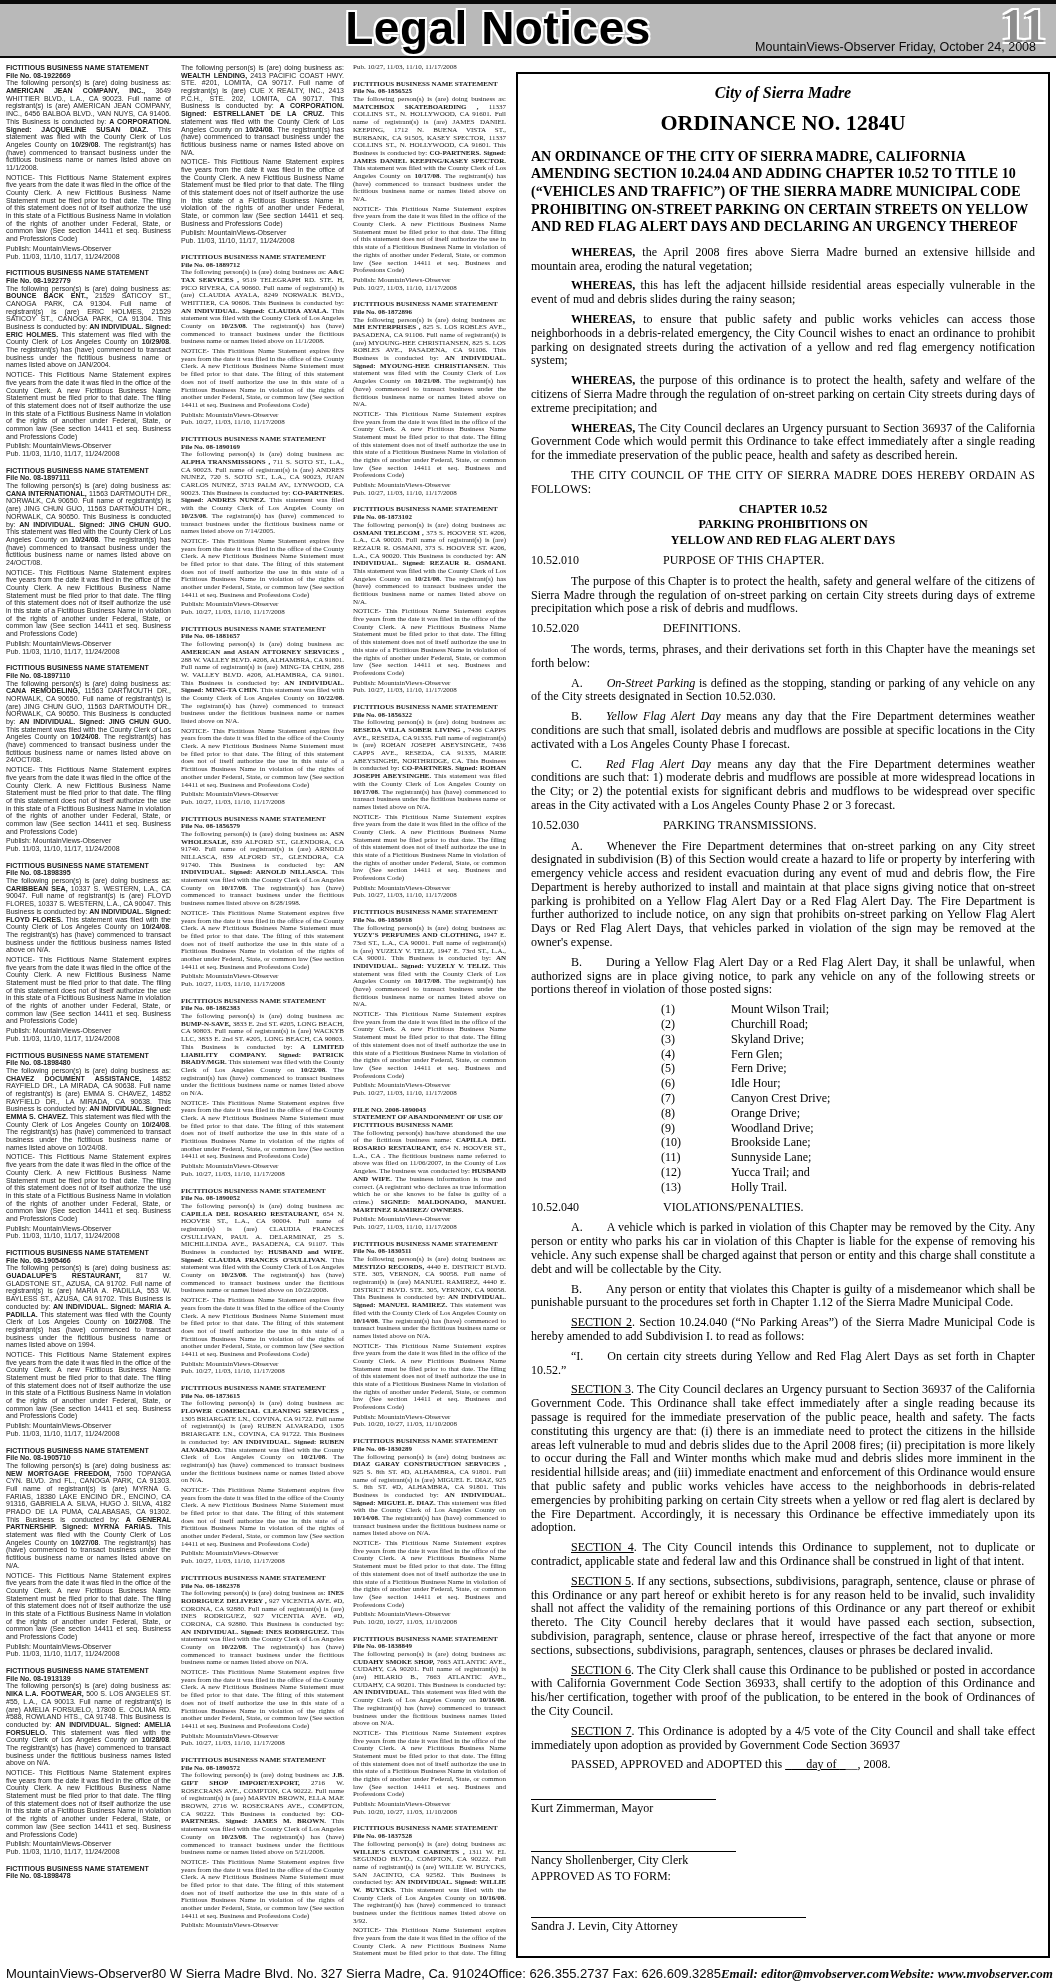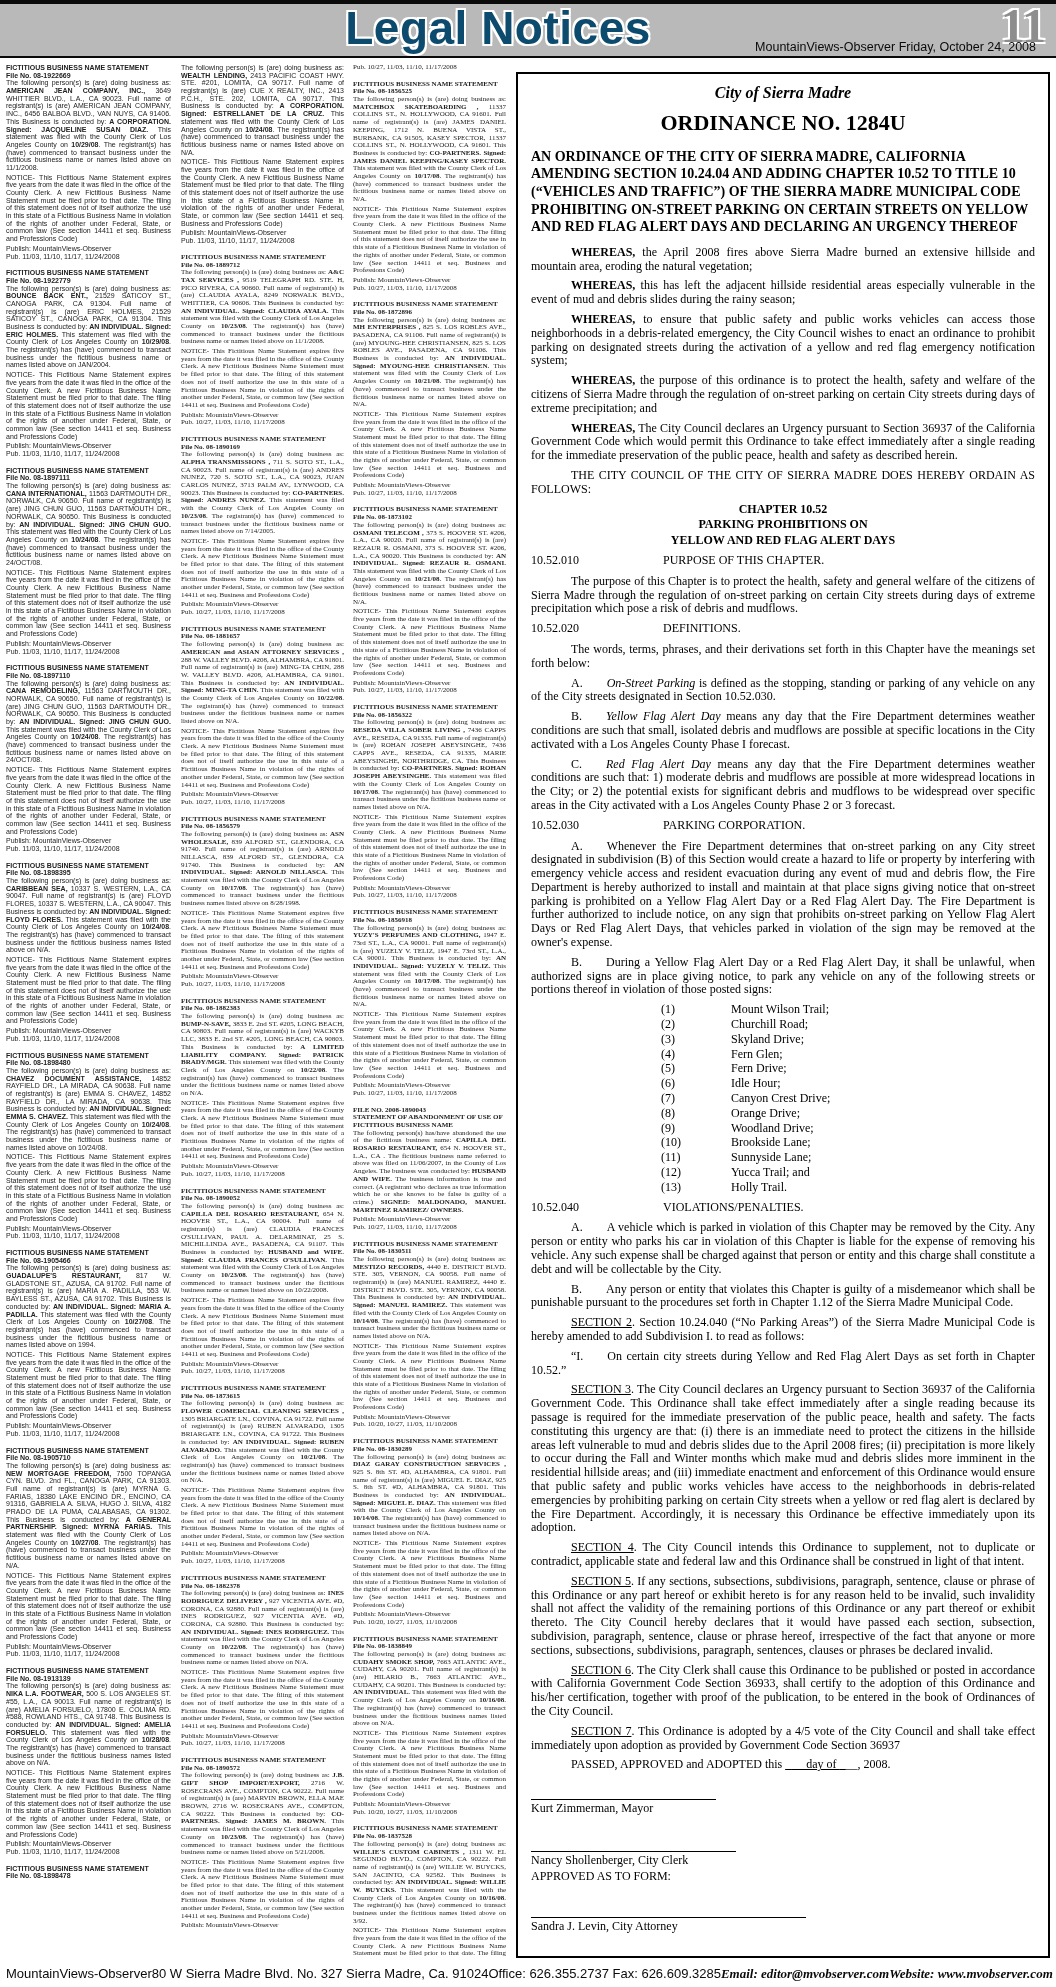--- a/index.html
+++ b/index.html
@@ -2,21 +2,21 @@
 <html><head>
 <meta charset="utf-8">
 <style>
   html,body{margin:0;padding:0;background:#777;}
   .page{position:relative;width:1056px;height:1987px;margin:0 auto;background:#fff;
         font-family:"Liberation Sans",sans-serif;overflow:hidden;}
   
   .header{position:absolute;left:0;top:0;width:100%;height:58px;background:#b9b9b9;
           border-top:4px solid #0a0a0a;border-bottom:2px solid #0a0a0a;box-sizing:border-box;}
   .header-title{position:absolute;left:0;right:60px;top:-3px;text-align:center;
-          font-size:46px;font-weight:bold;letter-spacing:.5px;color:#0c4a6e;
+          font-size:46px;font-weight:bold;letter-spacing:.5px;color:#000000;
           text-shadow:-2px -2px 0 #fff,2px -2px 0 #fff,-2px 2px 0 #fff,2px 2px 0 #fff,0 0 2px #fff;}
   .page-number{position:absolute;right:10px;top:-6px;font-family:"Liberation Serif",serif;
           font-size:48px;font-weight:bold;color:#8d8d8d;
           text-shadow:-2px -2px 0 #fff,2px -2px 0 #fff,-2px 2px 0 #fff,2px 2px 0 #fff;}
   .masthead{position:absolute;right:20px;bottom:2px;font-size:12.5px;color:#0a0a0a;}
   
   .ncol{position:absolute;top:64px;height:1894px;overflow:hidden;font-size:7px;line-height:1.1;
         color:#222;text-align:justify;}
   #col1{left:6px;width:165px;}
   #col2{left:181px;width:163px;}
@@ -293,21 +293,21 @@
         <div class="code">
           <span class="n">10.52.020</span>
           <span>DEFINITIONS.</span>
         </div>
         <p class="op">The words, terms, phrases, and their derivations set forth in this Chapter have the meanings set forth below:</p>
         <p class="op">A.  <i>On-Street Parking</i> is defined as the stopping, standing or parking of any vehicle on any of the City streets designated in Section 10.52.030.</p>
         <p class="op">B.  <i>Yellow Flag Alert Day</i> means any day that the Fire Department determines weather conditions are such that small, isolated debris and mudflows are possible at specific locations in the City activated with a Los Angeles County Phase I forecast.</p>
         <p class="op">C.  <i>Red Flag Alert Day</i> means any day that the Fire Department determines weather conditions are such that: 1) moderate debris and mudflows are possible at more widespread locations in the City; or 2) the potential exists for significant debris and mudflows to be widespread over specific areas in the City activated with a Los Angeles County Phase 2 or 3 forecast.</p>
         <div class="code">
           <span class="n">10.52.030</span>
-          <span>PARKING CORPORATION.</span>
+          <span>PARKING TRANSMISSIONS.</span>
         </div>
         <p class="op">A.  Whenever the Fire Department determines that on-street parking on any City street designated in subdivision (B) of this Section would create a hazard to life or property by interfering with emergency vehicle access and resident evacuation during any event of mud and debris flow, the Fire Department is hereby authorized to install and maintain at that place signs giving notice that on-street parking is prohibited on a Yellow Flag Alert Day or a Red Flag Alert Day. The Fire Department is further authorized to include notice, on any sign that prohibits on-street parking on Yellow Flag Alert Days or Red Flag Alert Days, that vehicles parked in violation of the sign may be removed at the owner's expense.</p>
         <p class="op">B.  During a Yellow Flag Alert Day or a Red Flag Alert Day, it shall be unlawful, when authorized signs are in place giving notice, to park any vehicle on any of the following streets or portions thereof in violation of those posted signs:</p>
         <div class="oli">
           <span class="n">(1)</span>
           <span>Mount Wilson Trail;</span>
         </div>
         <div class="oli">
           <span class="n">(2)</span>
           <span>Churchill Road;</span>

